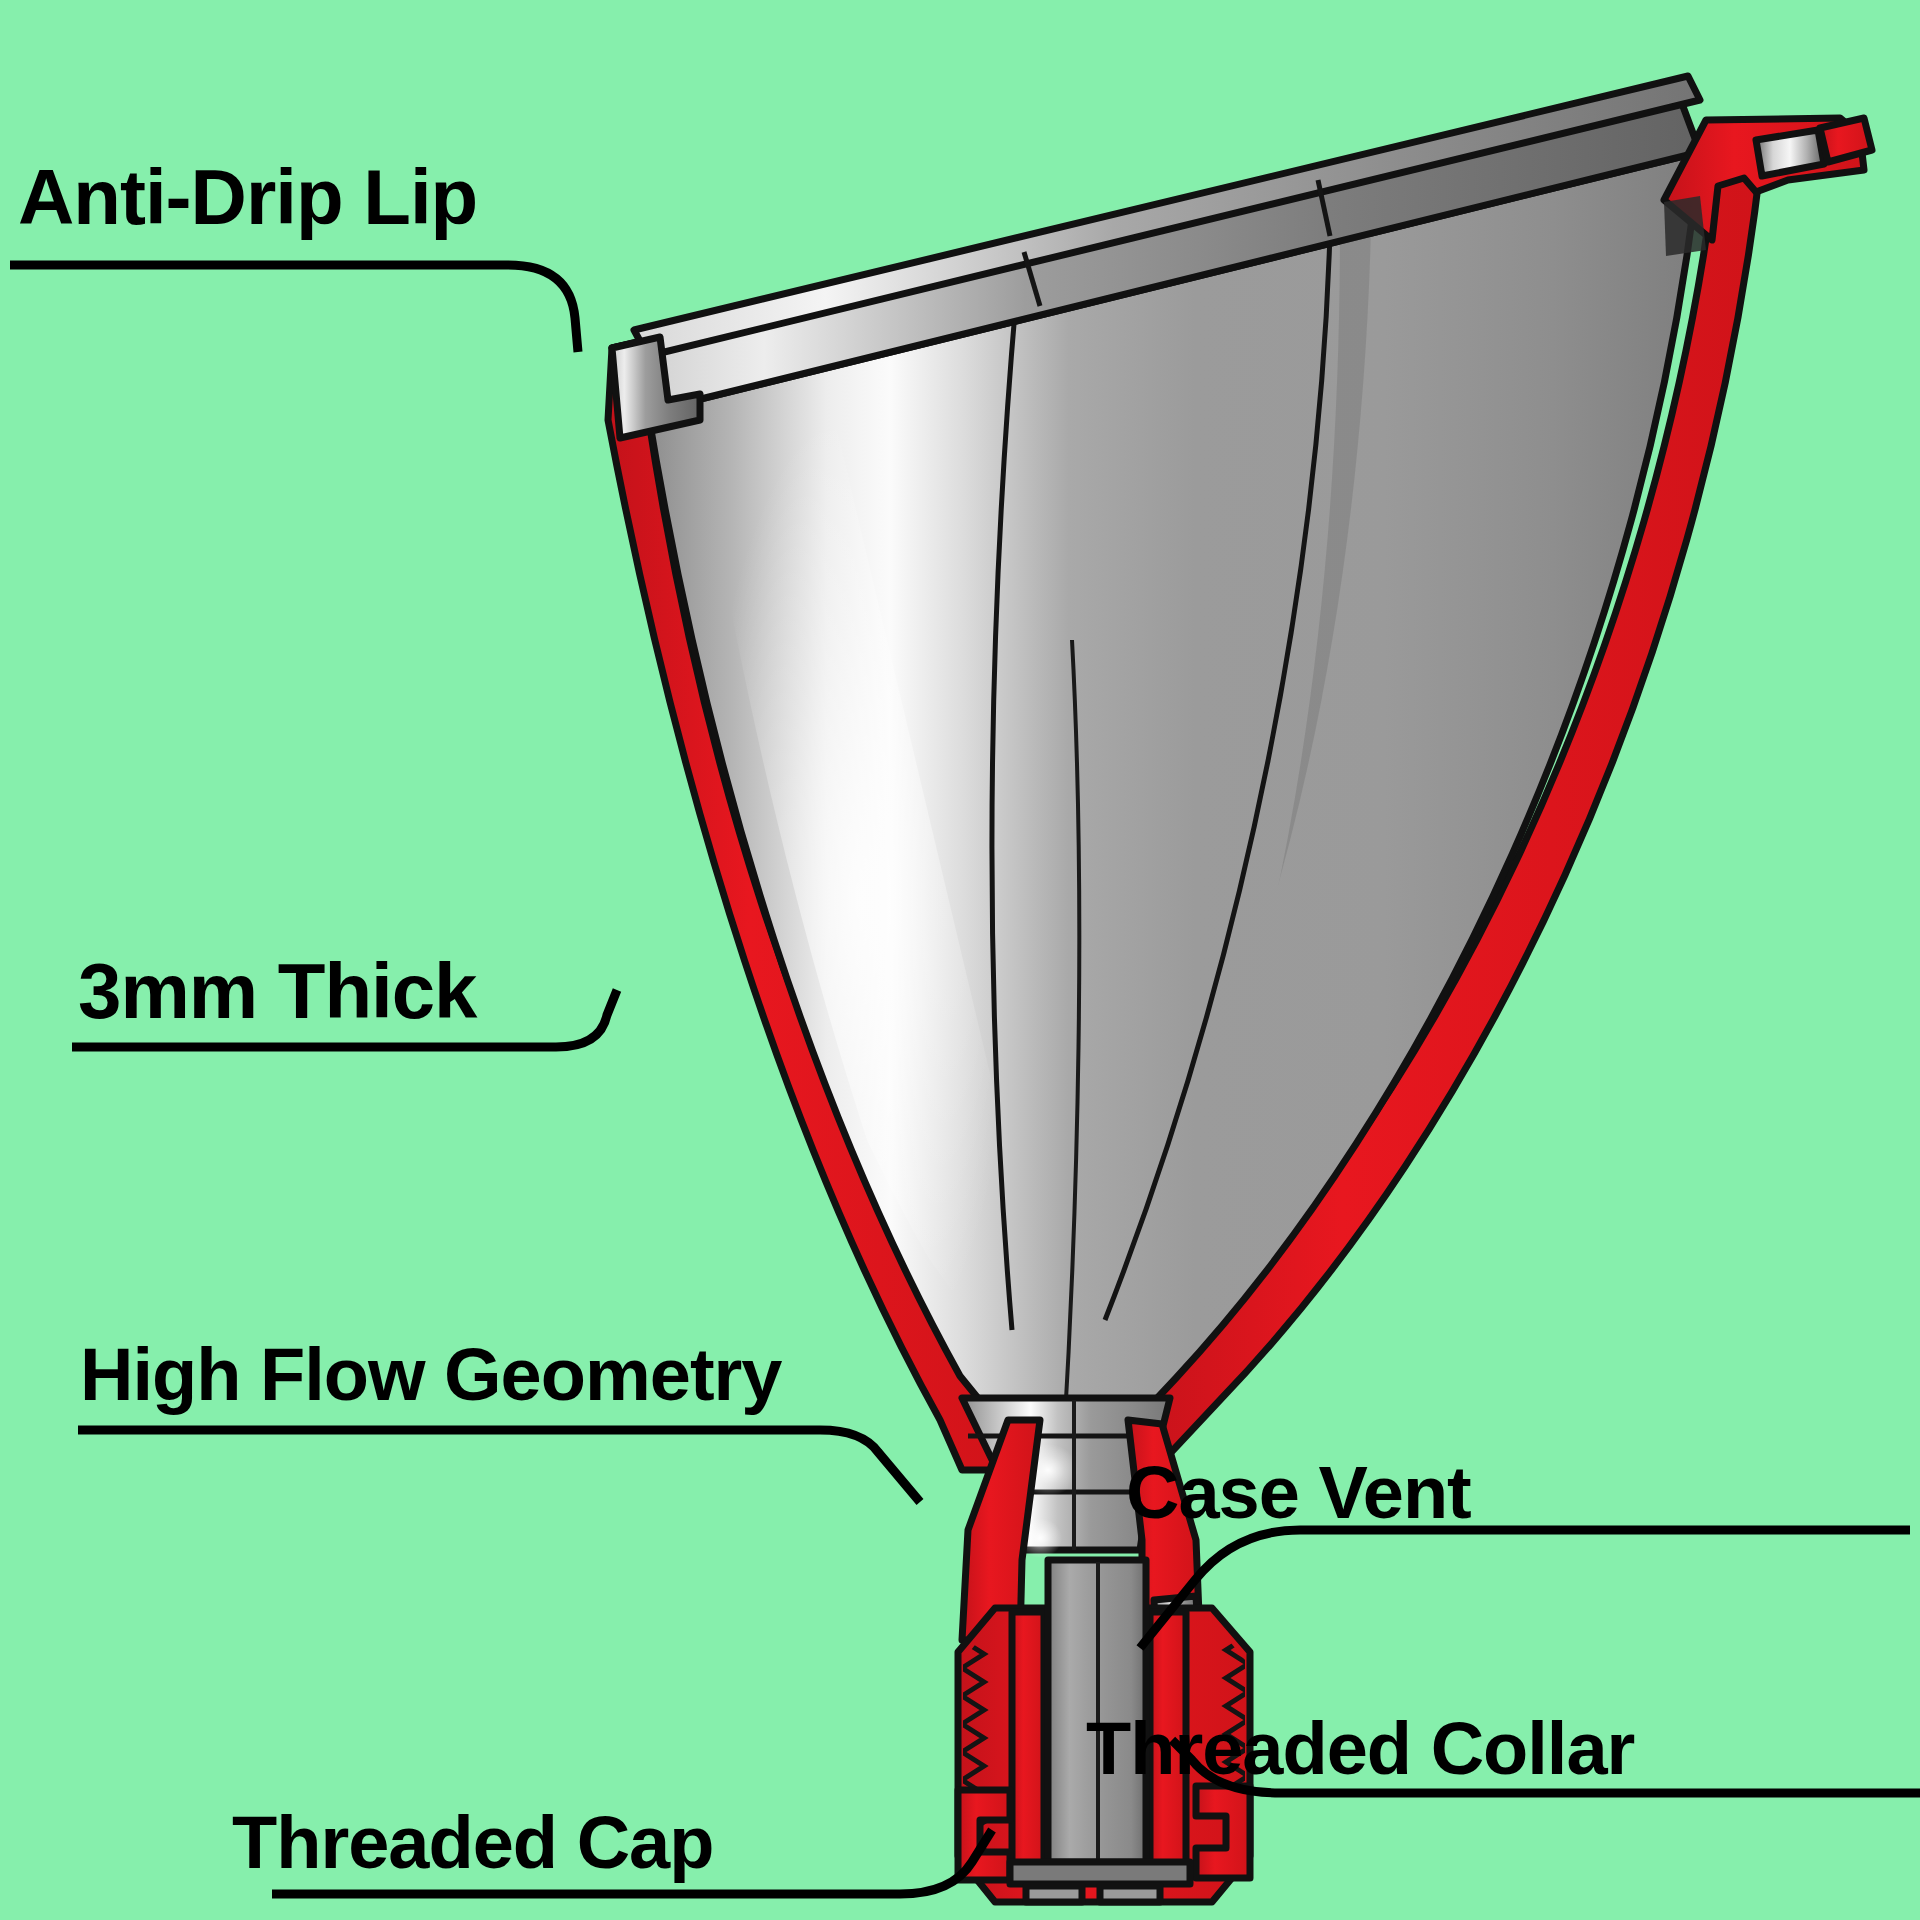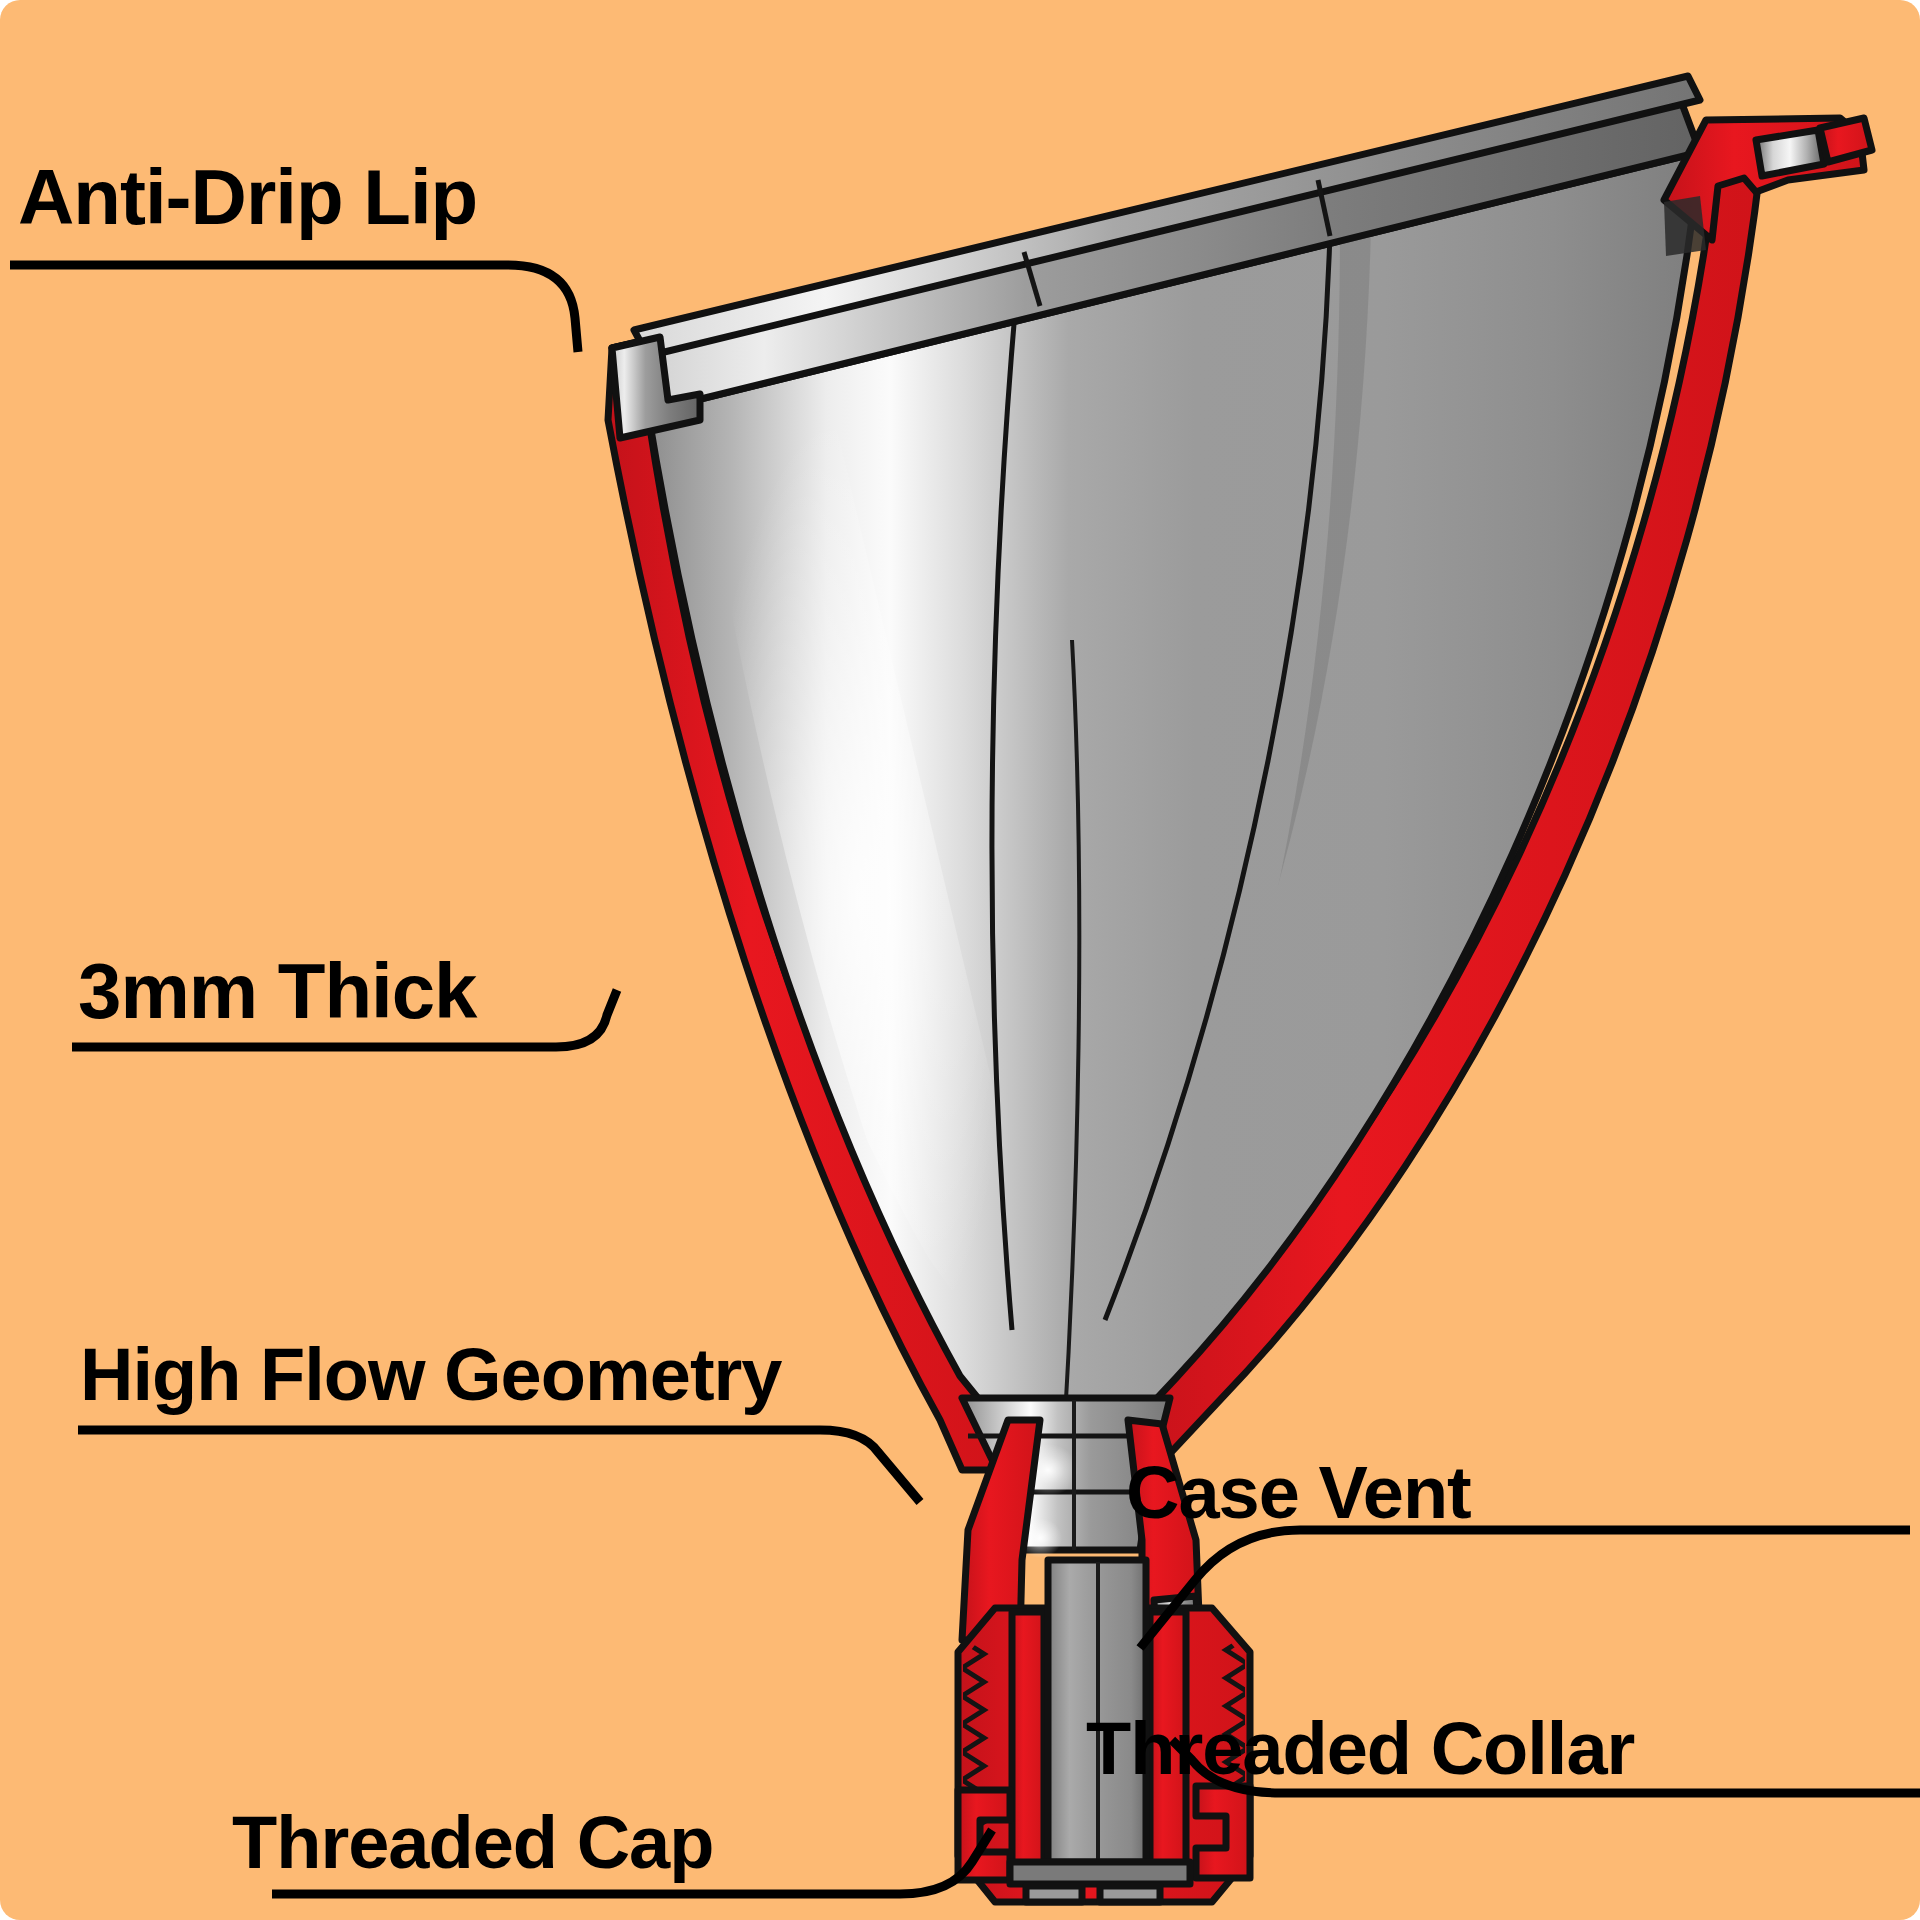--- a/index.html
+++ b/index.html
@@ -10,22 +10,21 @@
   body {
     width: 1920px;
     height: 1920px;
     overflow: hidden;
     font-family: "Liberation Sans", sans-serif;
   }
   #stage {
     position: relative;
     width: 1920px;
     height: 1920px;
-    background: #fdba74;
-    border-radius: 20px;
+    background: #86efac;
   }
   #diagram {
     position: absolute;
     left: 0;
     top: 0;
     width: 1920px;
     height: 1920px;
   }
   .callout-text {
     font-family: "Liberation Sans", sans-serif;

